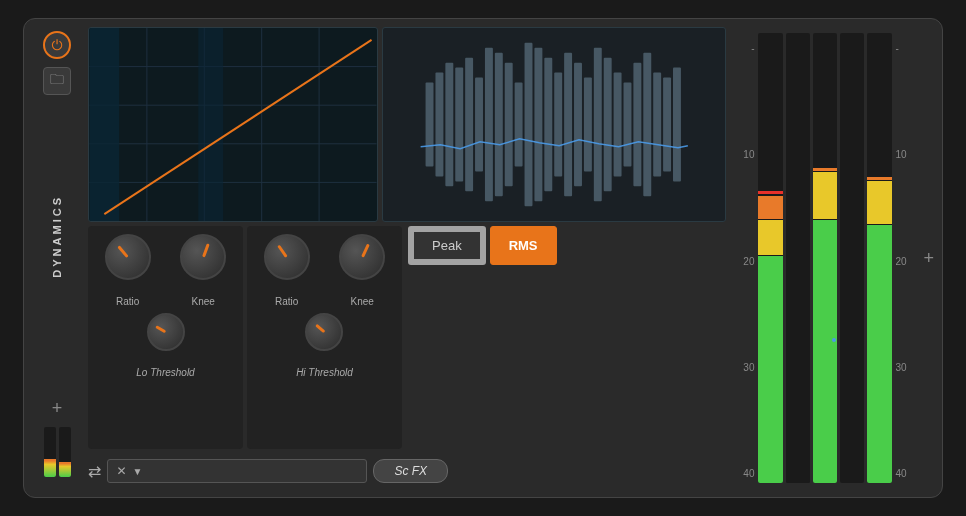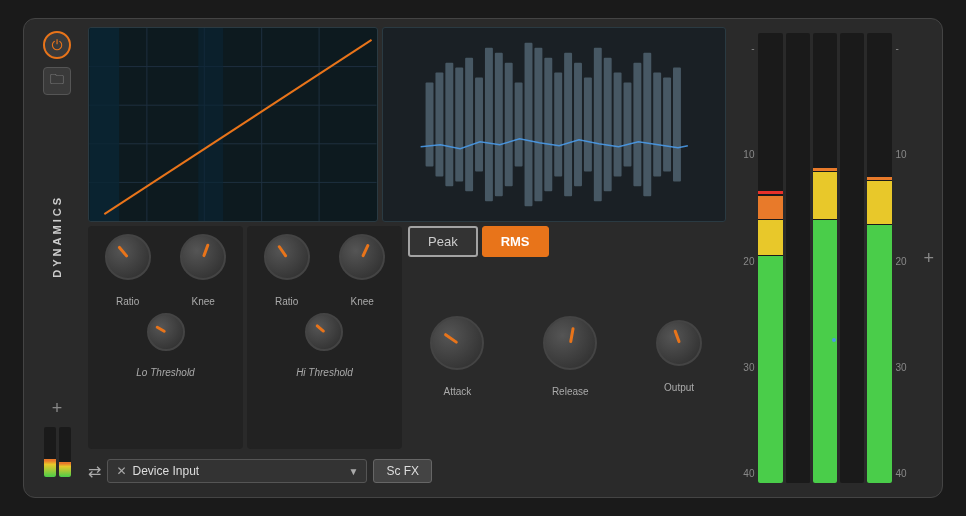--- a/index.html
+++ b/index.html
@@ -145,21 +145,21 @@
       gap: 6px;
     }
     .peak-rms-row {
       display: flex;
       gap: 4px;
       padding: 0 2px;
     }
     .btn-peak {
       padding: 6px 18px;
       background: #333;
-      border: 2px solid #a3a3a3;
+      border: 6px solid #a3a3a3;
       border-radius: 3px;
       color: #ccc;
       font-size: 13px;
       cursor: pointer;
     }
     .btn-rms {
       padding: 6px 18px;
       background: #e8741a;
       border: 1px solid #e8741a;
       border-radius: 3px;
@@ -294,27 +294,28 @@
       background: #111;
       border: 1px solid #444;
       border-radius: 3px;
       padding: 4px 8px;
       color: #e8741a;
       font-size: 12px;
       text-align: center;
       max-width: 120px;
     }
     .sc-fx-btn {
-      padding: 4px 12px;
+      padding: 4px 20px;
       background: #444;
       border: 1px solid #666;
-      border-radius: 3px;
+      border-radius: 11px;
       color: #ddd;
       font-size: 12px;
       cursor: pointer;
+      font-style: italic;
     }
     
     .meters-panel {
       width: 185px;
       display: flex;
       flex-direction: row;
       gap: 4px;
       padding: 2px;
       align-items: stretch;
     }
@@ -472,42 +473,27 @@
             <span class="knob-label">Hi Threshold</span>
           </div>
         </div>
       </div>
 
       <div class="right-controls">
         <div class="peak-rms-row">
           <button class="btn-peak">Peak</button>
           <button class="btn-rms">RMS</button>
         </div>
-        <div class="knobs-row">
-          <div class="knob-group">
-            <div class="knob knob-lg knob-attack"></div>
-            <span class="knob-label">Attack</span>
-          </div>
-          <div class="knob-group">
-            <div class="knob knob-lg knob-release"></div>
-            <span class="knob-label">Release</span>
-          </div>
-          <div class="knob-group">
-            <div class="knob knob-output"></div>
-            <span class="knob-label">Output</span>
-          </div>
-        </div>
       </div>
     </div>
 
     <div class="bottom-bar">
       <span class="routing-icon">⇄</span>
       <div class="device-select">
         <span class="device-x">✕</span>
-        <span class="device-name">Device Input</span>
         <span class="device-arrow">▼</span>
       </div>
       <button class="sc-fx-btn">Sc FX</button>
     </div>
   </div>
 
   <div class="meters-panel">
 
     <div style="display:flex;flex-direction:column;justify-content:space-between;padding:14px 0 8px 0;font-size:10px;color:#888;text-align:right;width:20px;">
       <span>-</span>

